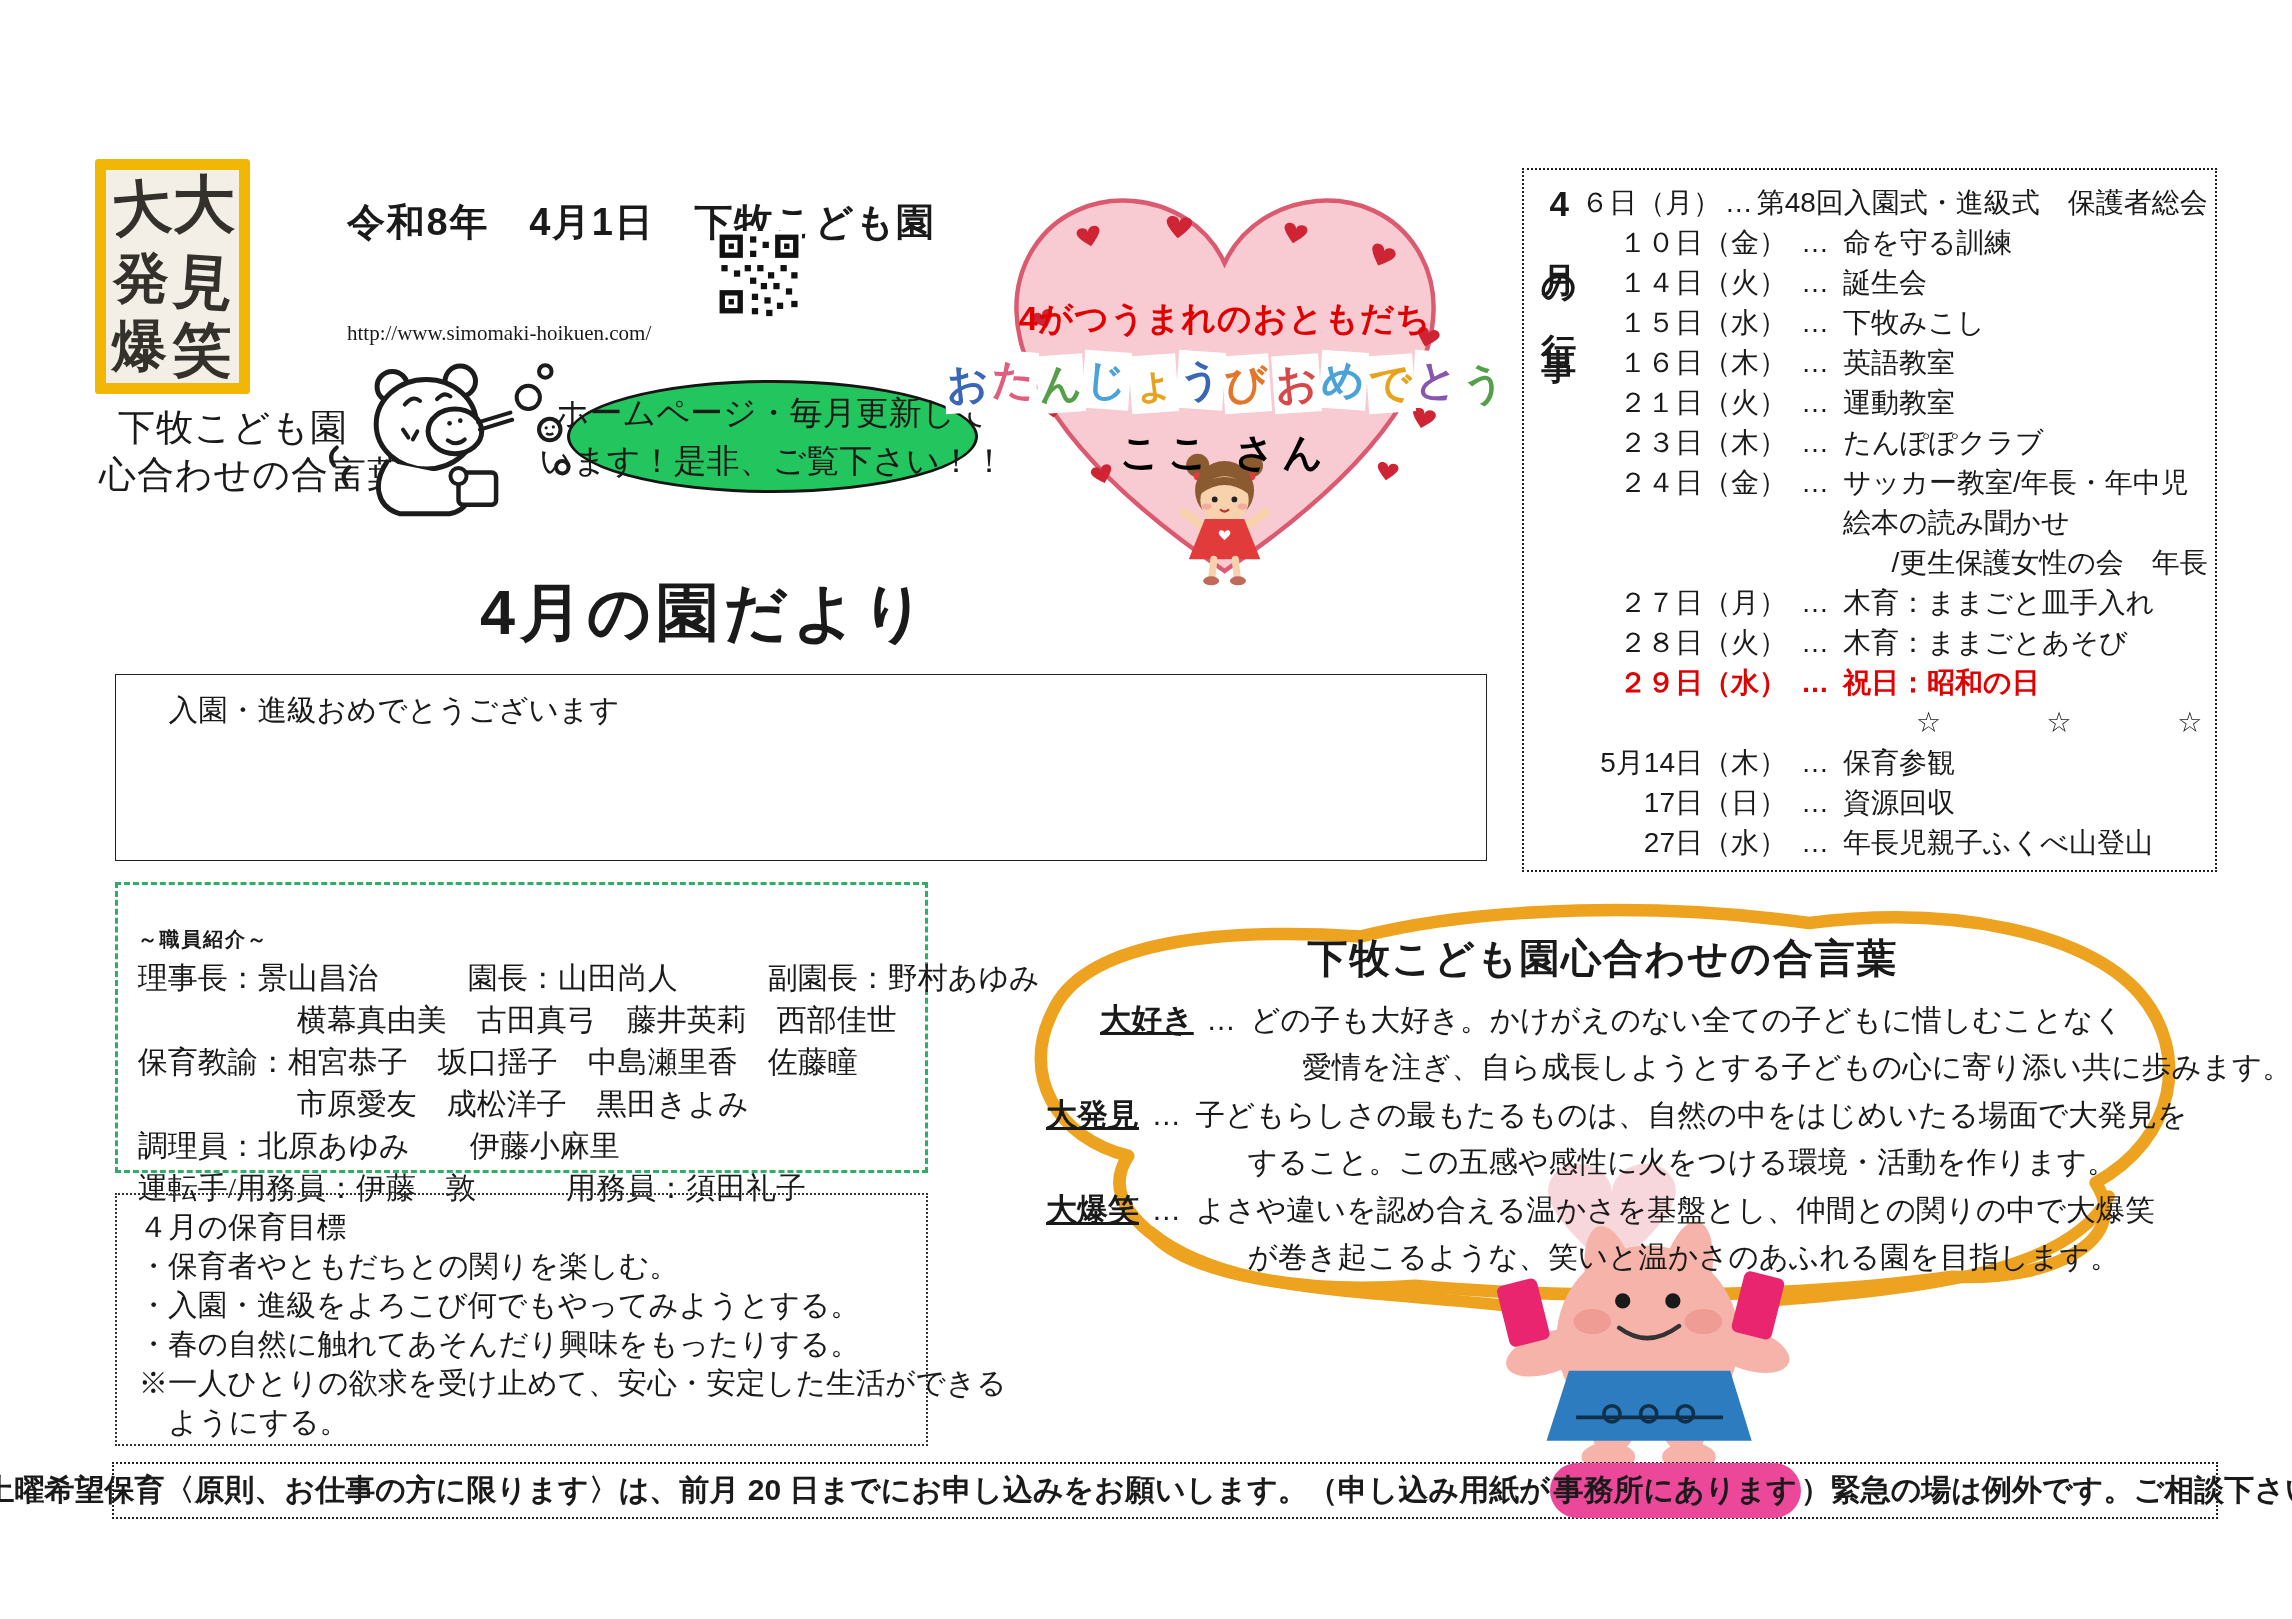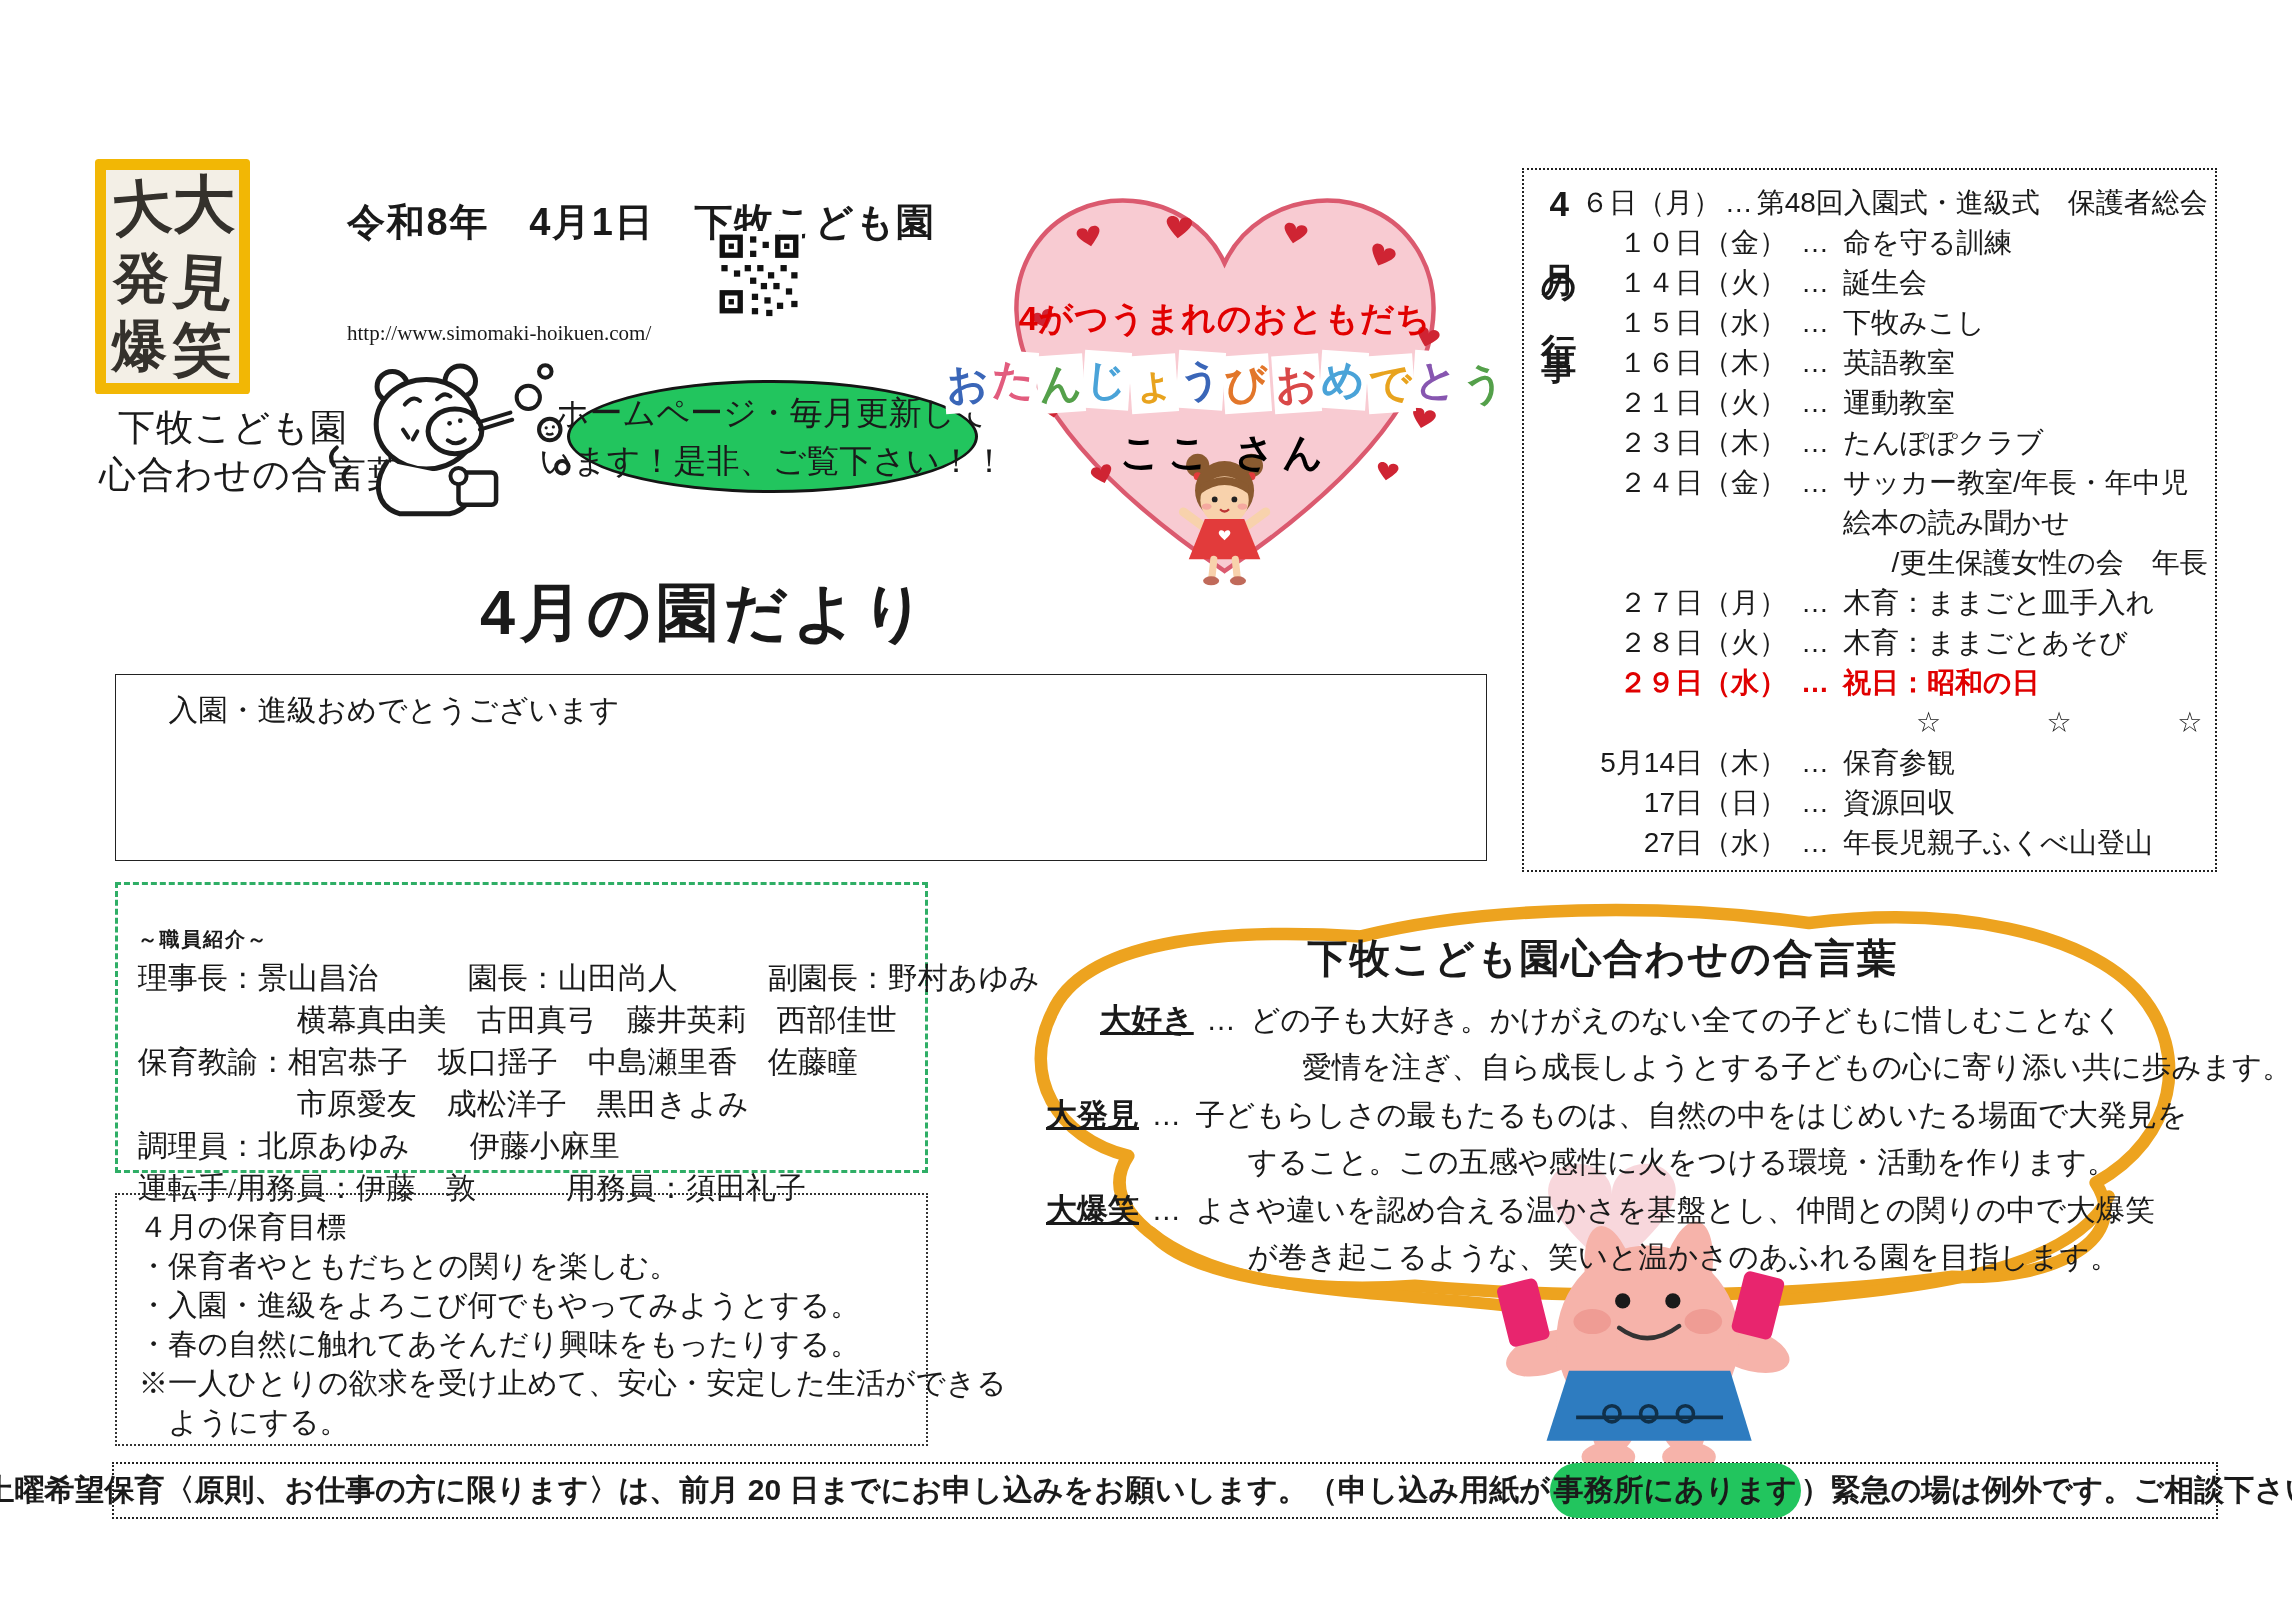--- a/index.html
+++ b/index.html
@@ -77,21 +77,21 @@
   .entry .dt{margin-right:14.3px;}
   .entry .l2{padding-left:52px;}
   .e1{left:1100px;top:996px;}
   .e2{left:1046px;top:1091px;}
   .e3{left:1046px;top:1186px;}
 
   
   .footer{left:112px;top:1462px;width:2106px;height:57px;border:2.7px dotted #222;
           display:flex;align-items:center;justify-content:center;font-size:30px;font-weight:bold;
           white-space:pre;box-sizing:border-box;background:transparent;}
-  .hl{background:#22c55e;border-radius:40px;padding:7.2px 3.6px;}
+  .hl{background:#ec4899;border-radius:40px;padding:7.2px 3.6px;}
 </style>
 </head>
 <body>
 
 <div id="canvas">
 
   <div class="abs stamp">
     <svg width="133" height="213" viewBox="0 0 148 238">
       <text x="6" y="66" font-size="66" transform="rotate(-5 30 40)">大</text>
       <text x="74" y="62" font-size="70">大</text>

